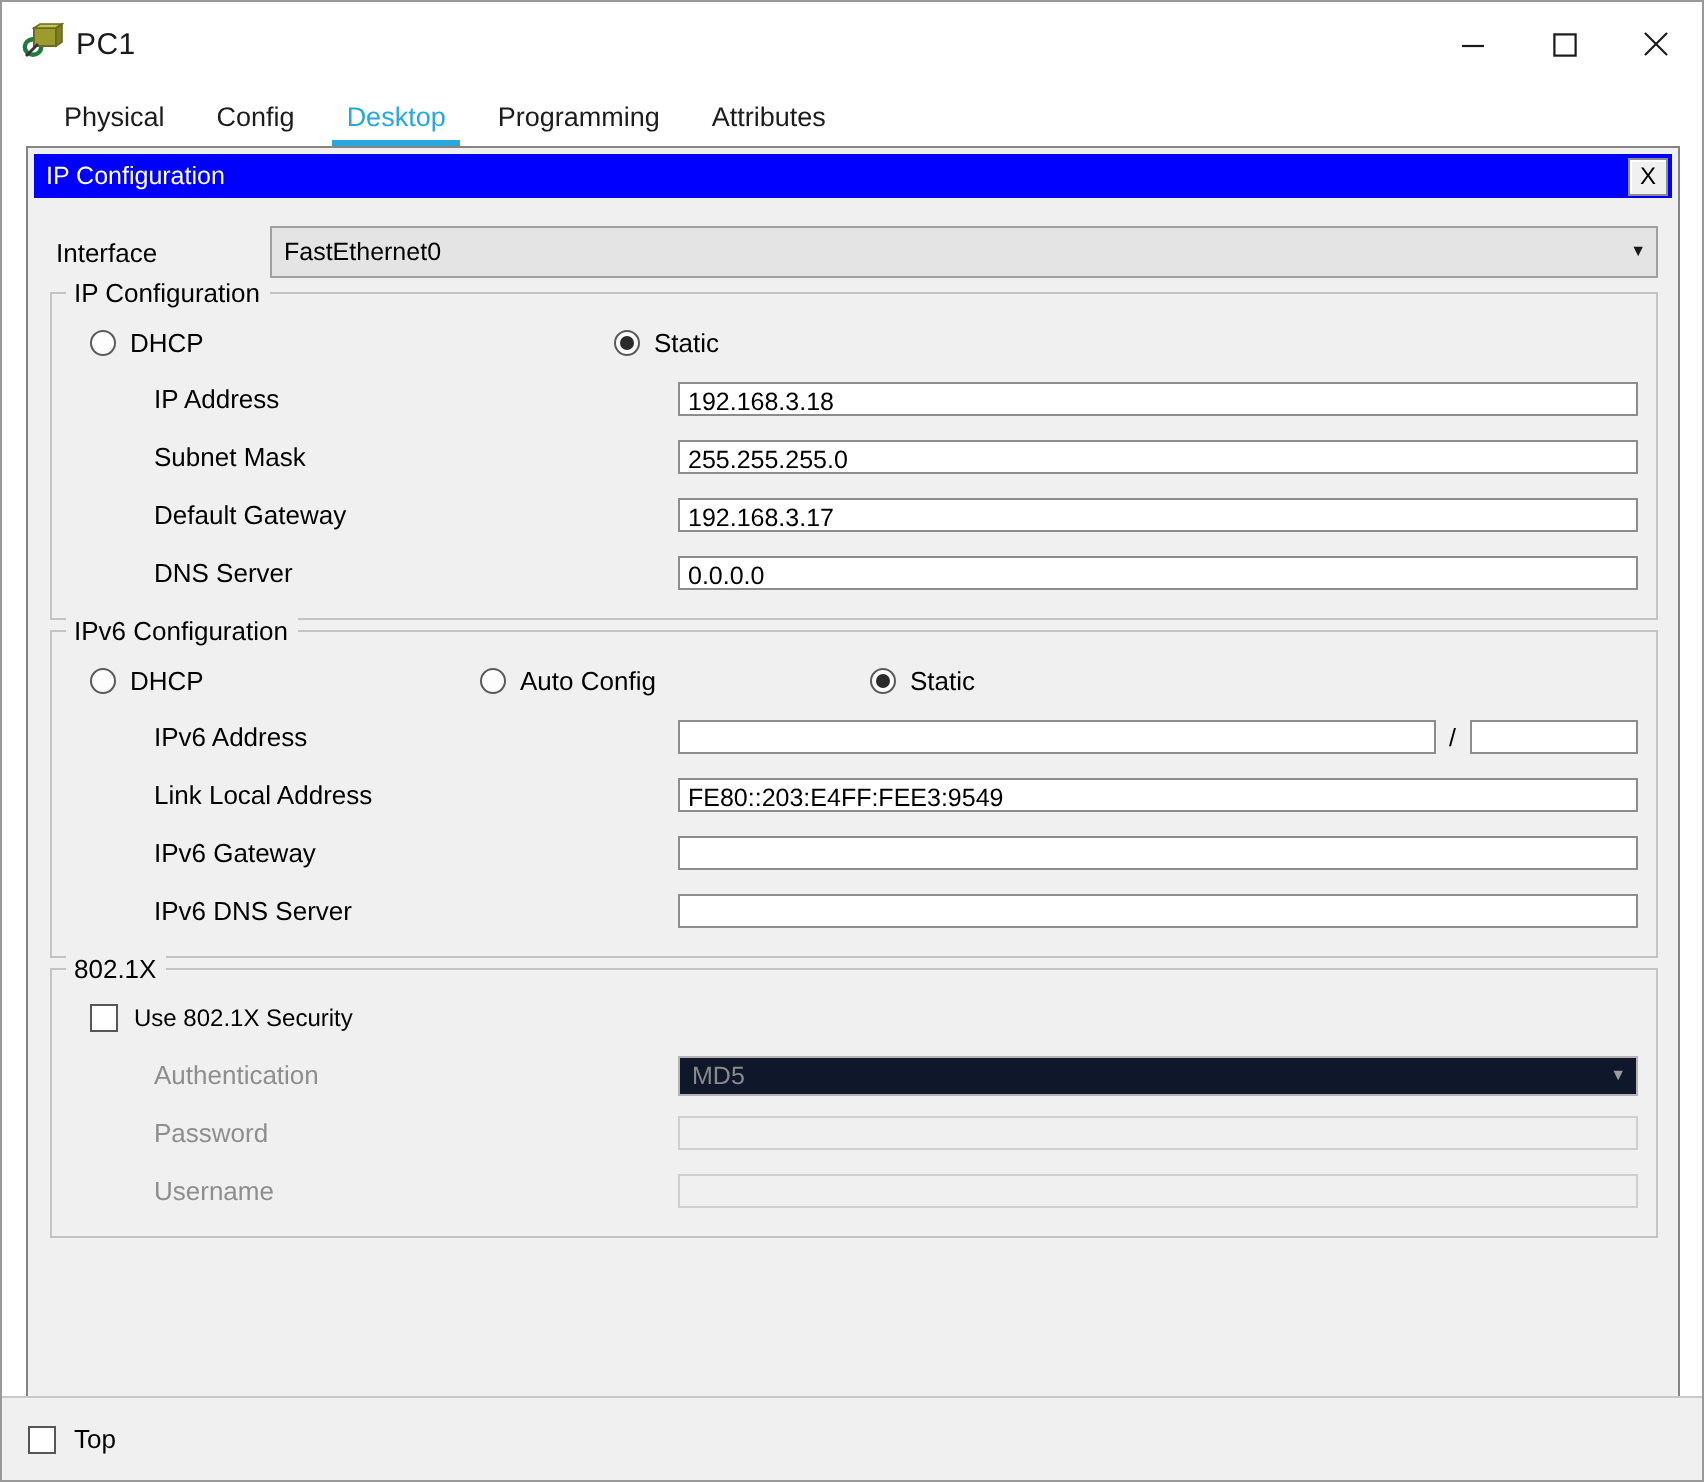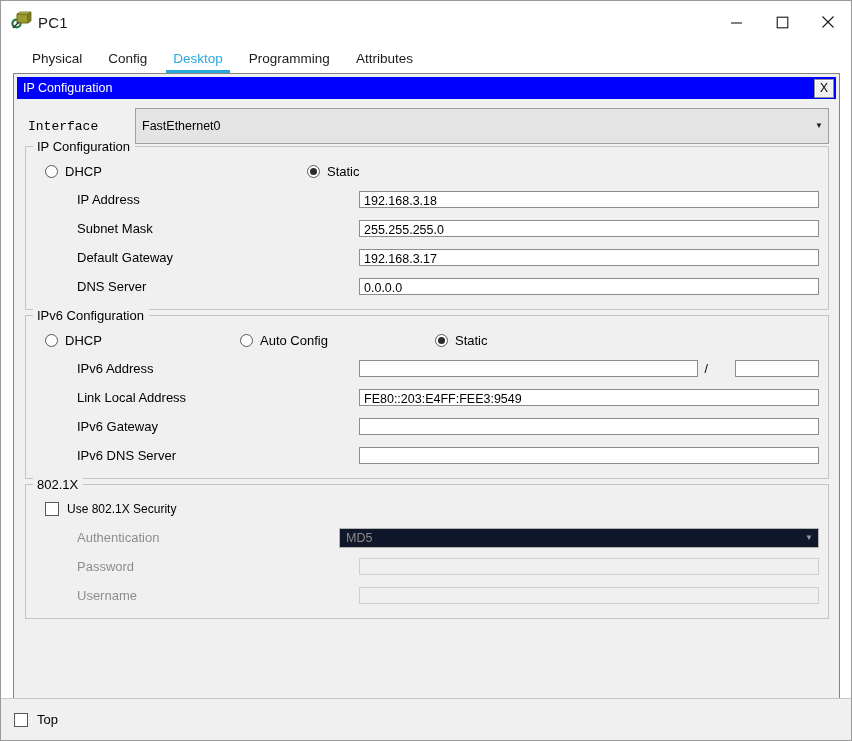--- a/index.html
+++ b/index.html
@@ -163,25 +163,24 @@
     display: flex;
     align-items: center;
     height: 30px;
     min-height: 30px;
   }
   .iface-label {
     width: 110px;
     font-size: 13px;
     padding-left: 3px;
     box-sizing: border-box;
-    font-family: Liberation Mono, monospace;
   }
   .combo {
     flex: 1;
-    height: 36px;
+    height: 26px;
     background: #e4e4e4;
     border: 1px solid #a0a0a0;
     display: flex;
     align-items: center;
     justify-content: space-between;
     padding: 0 5px 0 6px;
     font-size: 12.5px;
     box-sizing: border-box;
     cursor: default;
   }
@@ -268,21 +267,20 @@
     background: #ffffff;
     border: 1px solid #8d8d8d;
     font-size: 12.5px;
     line-height: 18px;
     padding: 0 5px 0 4px;
     box-sizing: border-box;
     color: #000;
     overflow: hidden;
     white-space: nowrap;
     cursor: text;
-    margin-left: 20px;
   }
   .txt.disabled {
     background: #f0f0f0;
     border: 1px solid #cfcfcf;
     color: #9a9a9a;
   }
   .slash {
     padding: 0 7px;
     font-size: 12.5px;
     color: #000;

